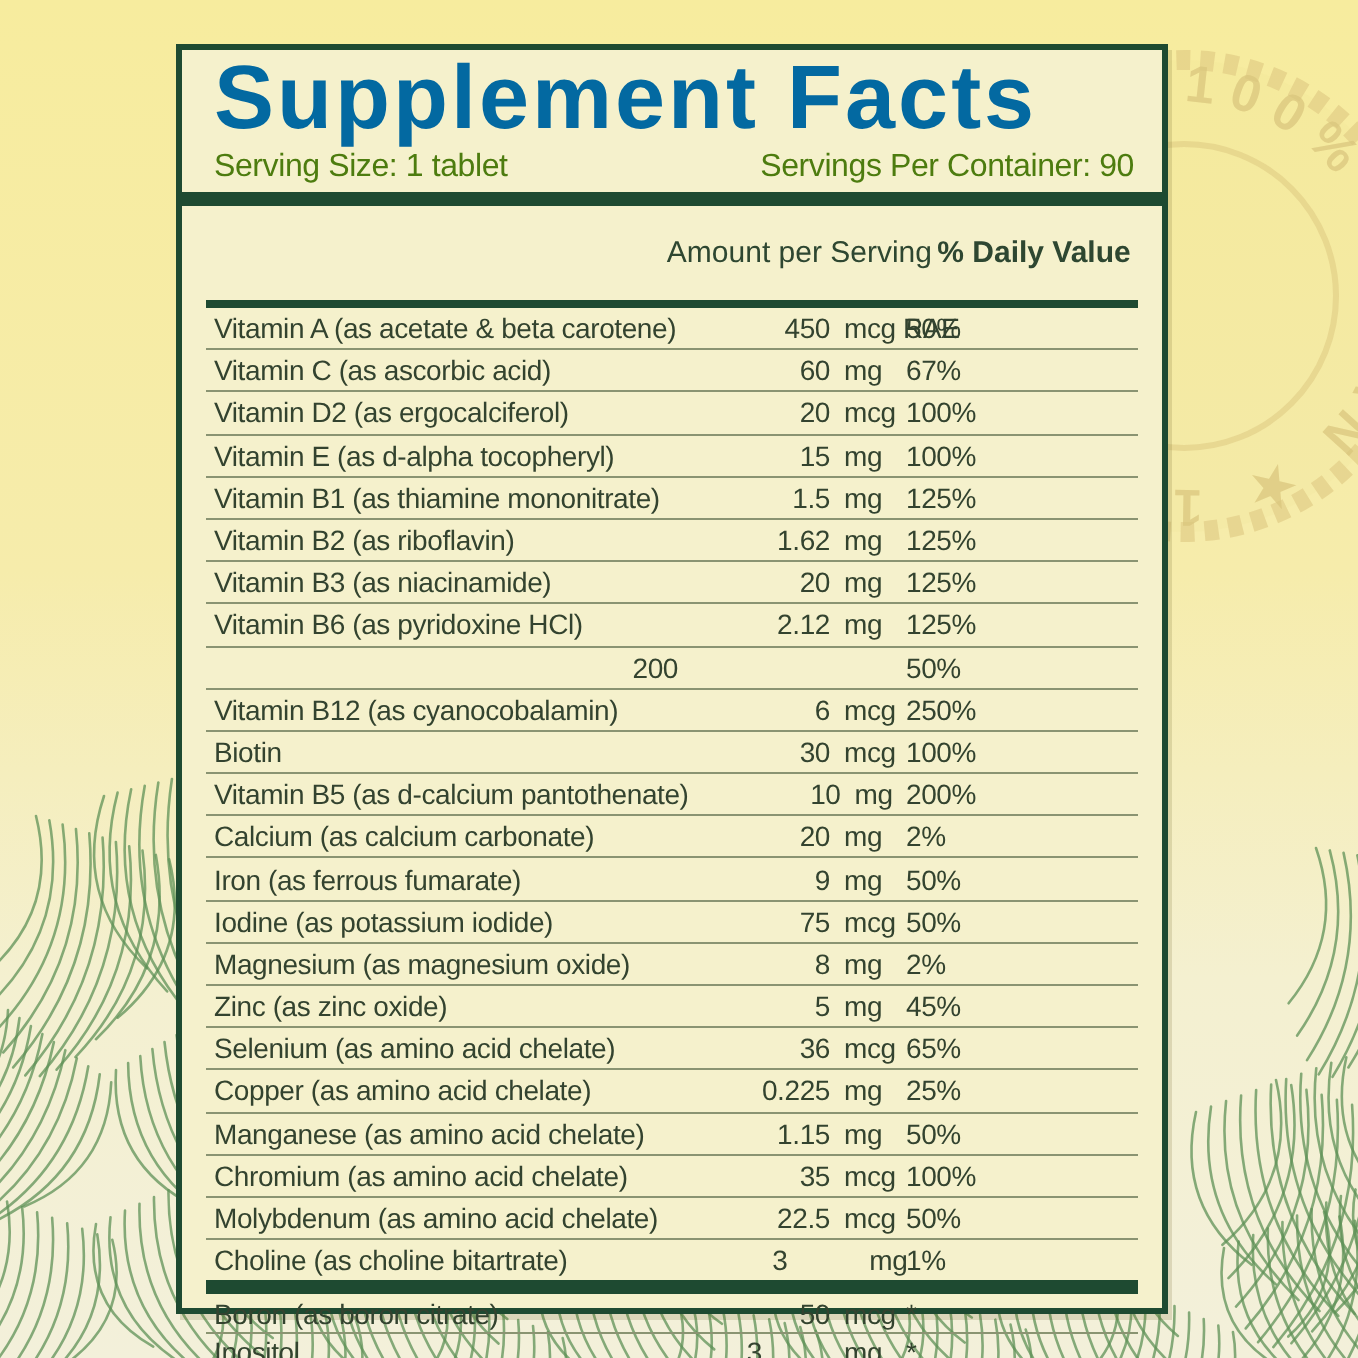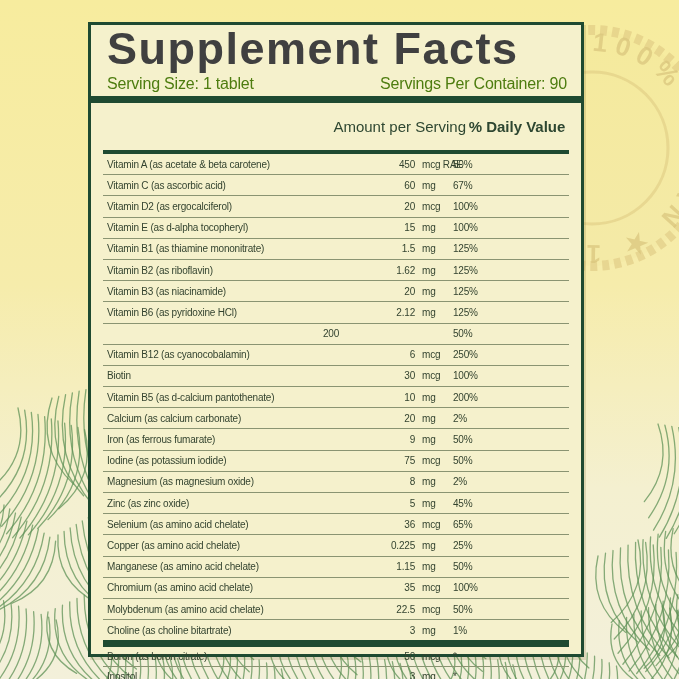--- a/index.html
+++ b/index.html
@@ -14,21 +14,21 @@
   .badge-inner{fill:none;stroke:#dcc57e;opacity:.5;}
   .badge-text{fill:#d9c57c;opacity:.7;font-weight:bold;font-size:26px;letter-spacing:7px;}
 
   .panel{
     position:absolute;left:88px;top:22px;width:490px;height:629px;
     background:#f5f1cc;border:3px solid #1e4a31;
     box-shadow:2px 3px 0 rgba(110,100,40,0.18);
     color:#33432f;
   }
   .title{
-    font-size:45px;font-weight:700;letter-spacing:1.5px;color:#404040;
+    font-size:45px;font-weight:700;letter-spacing:1.5px;color:#0369a1;
     line-height:40px;height:42px;padding:4px 0 0 16px;white-space:nowrap;
   }
   .serving-row{
     display:flex;justify-content:space-between;align-items:flex-end;
     font-size:16px;letter-spacing:-0.2px;color:#4d7c0f;
     padding:0 14px 3px 16px;height:22px;
   }
   .bar{background:#1e4a31;margin:0 0;}
   .bar.thick{height:7px;}
   .bar.med{height:4px;margin:0 12px;}
@@ -36,24 +36,24 @@
   .col-header{
     position:relative;height:23px;line-height:23px;font-size:15px;color:#2e4731;
     margin:12px 12px;white-space:nowrap;
   }
   .amount-header{position:absolute;right:103px;}
   .dv-header{position:absolute;right:0;width:104px;text-align:center;font-weight:bold;}
   .rows{margin:0 12px;}
   .row{
     position:relative;display:grid;grid-template-columns:1fr 76px 154px;
     align-items:center;height:20.2px;border-bottom:1px solid #8a9472;
-    font-size:10px;letter-spacing:-0.2px;white-space:nowrap;
+    font-size:14px;letter-spacing:-0.2px;white-space:nowrap;
   }
   .rows.extra .row{height:18.5px;}
-  .row:last-child{border-bottom:none;}
+  .row:last-child{border-bottom:none;gap:34px;}
   .row .name{padding-left:4px;overflow:visible;}
   .row .amt{text-align:right;}
   .row .unit{padding-left:7px;}
   .row .dv{position:absolute;right:16px;width:100px;}
   .footnote{
     font-size:15px;color:#2e4731;padding:3px 0 0 14px;letter-spacing:-0.2px;
   }
 </style>
 </head>
 <body>

